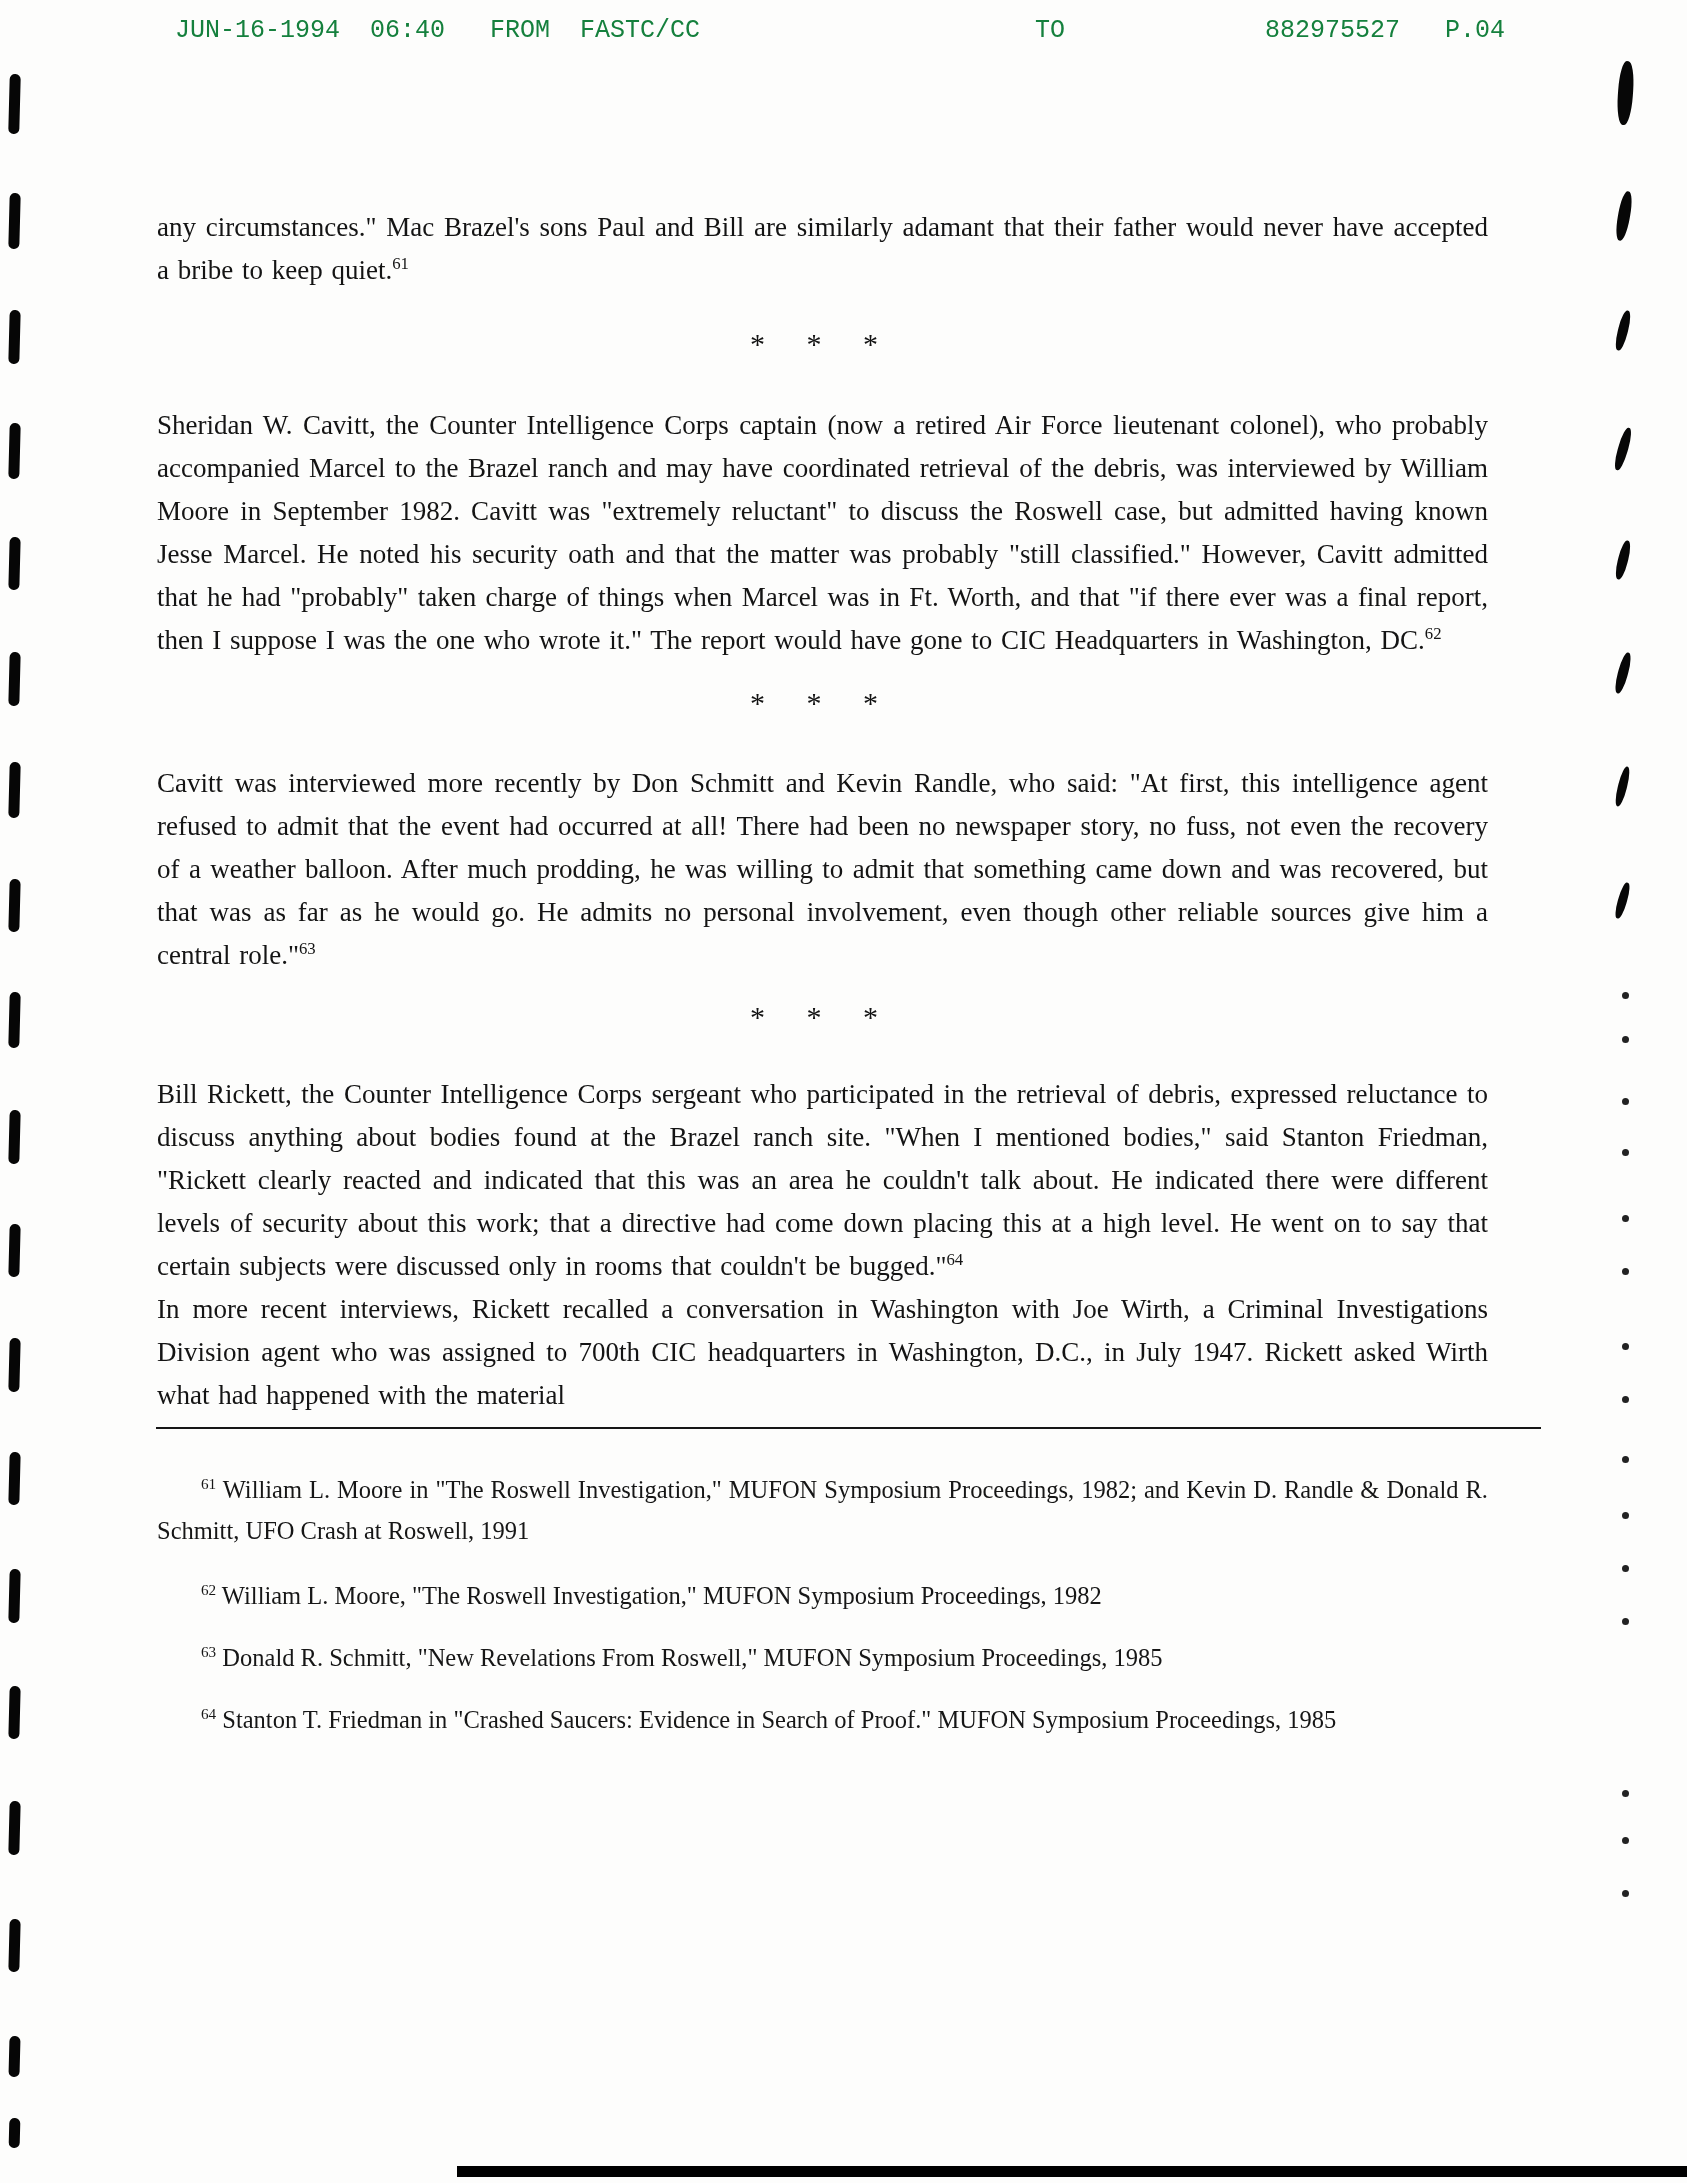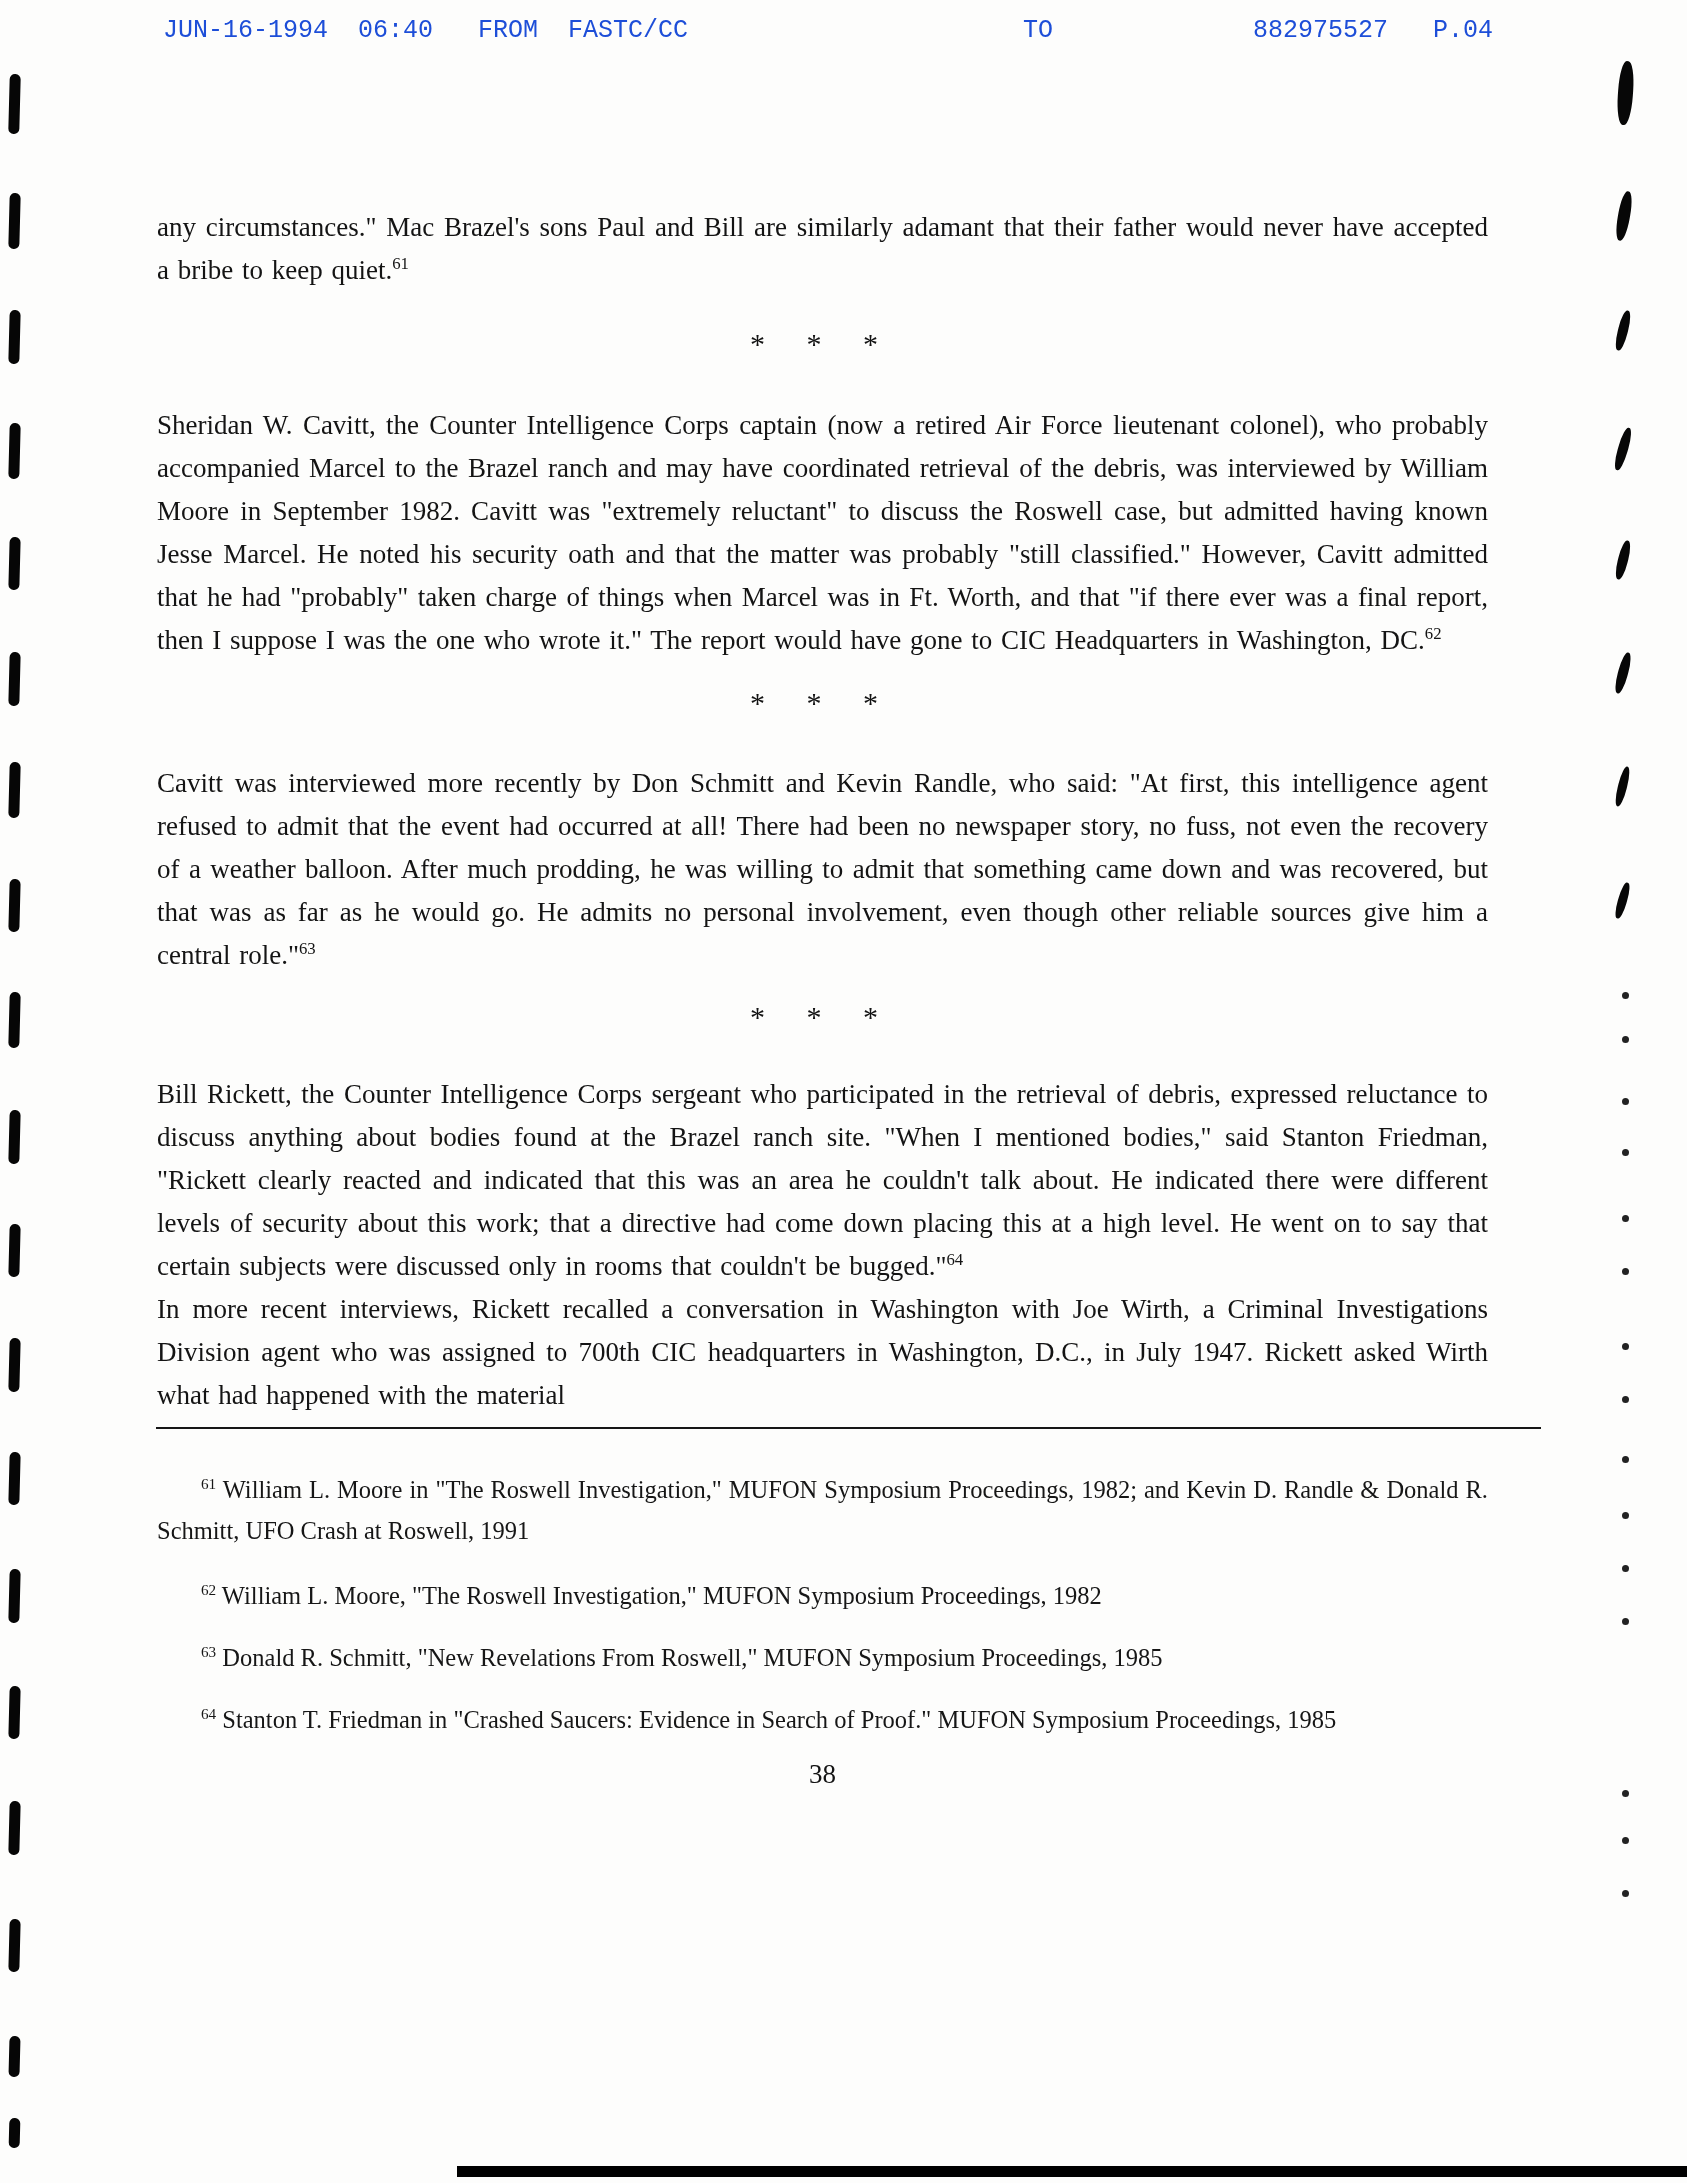--- a/index.html
+++ b/index.html
@@ -10,23 +10,23 @@
     color: #111;
   }
   .page {
     position: absolute; left: 0; top: 0;
     width: 1687px; height: 2183px;
     background: #fdfdfc;
     overflow: hidden;
   }
   
   .fax-header {
-    position: absolute; top: 16px; left: 4px; right: 0; height: 32px;
+    position: absolute; top: 16px; left: 16px; right: 0; height: 32px;
     font-family: "Liberation Mono", monospace;
-    font-size: 25px; color: #1d4ed8; white-space: pre;
+    font-size: 25px; color: #15803d; white-space: pre;
   }
   .fx { position: absolute; top: 0; }
   .fx-left  { left: 159px; }
   .fx-to    { left: 1019px; }
   .fx-right { left: 1249px; }
 
   
   .content {
     position: absolute; left: 157px; top: 206px; width: 1331px;
   }
@@ -109,21 +109,20 @@
 
     <p class="body-para" style=""><span>In more recent interviews, Rickett recalled a conversation in Washington with Joe Wirth, a Criminal Investigations Division agent who was assigned to 700th CIC headquarters in Washington, D.C., in July 1947.  Rickett asked Wirth what had happened with the material</span><sup></sup></p>
 
     <hr class="fn-rule">
 
     <p class="footnote" style="margin-top:40px"><sup>61</sup><span> William L. Moore in "The Roswell Investigation," </span><span class="it">MUFON Symposium Proceedings</span><span>, 1982; and Kevin D. Randle &amp; Donald R. Schmitt, </span><span class="it">UFO Crash at Roswell</span><span>, 1991</span></p>
     <p class="footnote" style="margin-top:24px"><sup>62</sup><span> William L. Moore, "The Roswell Investigation," MUFON Symposium Proceedings, 1982</span></p>
     <p class="footnote" style="margin-top:21px"><sup>63</sup><span> Donald R. Schmitt, "New Revelations From Roswell," </span><span class="it">MUFON Symposium Proceedings</span><span>, 1985</span></p>
     <p class="footnote" style="margin-top:21px"><sup>64</sup><span> Stanton T. Friedman in "Crashed Saucers: Evidence in Search of Proof." </span><span class="it">MUFON Symposium Proceedings</span><span>, 1985</span></p>
 
-    <div class="page-number">38</div>
 
   </main>
 
   <div class="bottom-bar"></div>
 
 <div class="lmark" style="top: 74px; height: 60px;"></div>
     <div class="lmark" style="top: 193px; height: 56px;"></div>
     <div class="lmark" style="top: 310px; height: 54px;"></div>
     <div class="lmark" style="top: 423px; height: 56px;"></div>
     <div class="lmark" style="top: 537px; height: 53px;"></div>

